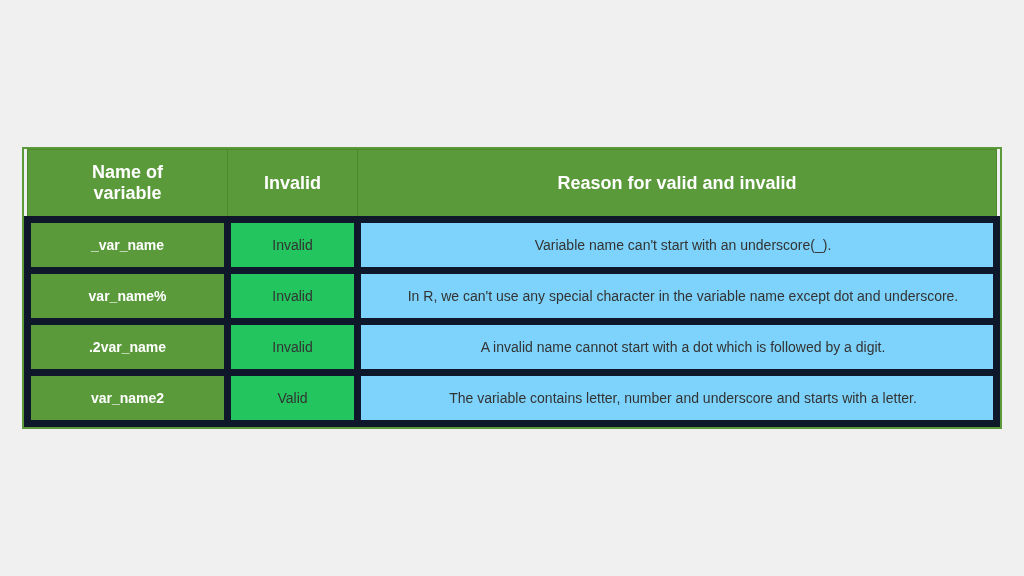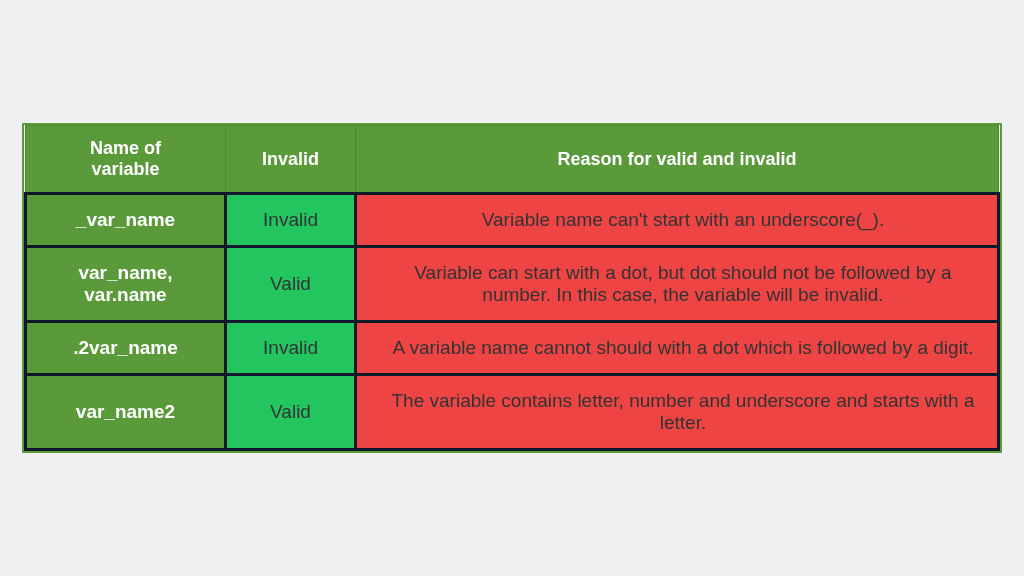--- a/index.html
+++ b/index.html
@@ -42,42 +42,42 @@
     tbody tr {
       border-bottom: 2px solid #5a9a3a;
     }
 
     tbody tr:last-child {
       border-bottom: none;
     }
 
     tbody tr td {
       padding: 14px 16px;
-      border: 3px solid #0f172a;
+      border: 7px solid #0f172a;
       vertical-align: middle;
-      font-size: 19px;
+      font-size: 14px;
     }
 
     .col-name {
       background-color: #5a9a3a;
       color: #ffffff;
       font-weight: bold;
       text-align: center;
       width: 200px;
     }
 
     .col-validity {
       background-color: #22c55e;
       text-align: center;
       width: 130px;
       color: #333;
     }
 
     .col-reason {
-      background-color: #ef4444;
+      background-color: #7dd3fc;
       text-align: center;
       color: #333;
       padding-left: 28px;
     }
   </style>
 </head>
 <body>
 
 <div class="table-container">
   <table>
@@ -88,28 +88,28 @@
         <th>Reason for valid and invalid</th>
       </tr>
     </thead>
     <tbody id="table-body">
     <tr>
           <td class="col-name">_var_name</td>
           <td class="col-validity">Invalid</td>
           <td class="col-reason">Variable name can't start with an underscore(_).</td>
         </tr>
         <tr>
-          <td class="col-name">var_name, var.name</td>
-          <td class="col-validity">Valid</td>
-          <td class="col-reason">Variable can start with a dot, but dot should not be followed by a number. In this case, the variable will be invalid.</td>
+          <td class="col-name">var_name%</td>
+          <td class="col-validity">Invalid</td>
+          <td class="col-reason">In R, we can't use any special character in the variable name except dot and underscore.</td>
         </tr>
         <tr>
           <td class="col-name">.2var_name</td>
           <td class="col-validity">Invalid</td>
-          <td class="col-reason">A variable name cannot should with a dot which is followed by a digit.</td>
+          <td class="col-reason">A invalid name cannot start with a dot which is followed by a digit.</td>
         </tr>
         <tr>
           <td class="col-name">var_name2</td>
           <td class="col-validity">Valid</td>
           <td class="col-reason">The variable contains letter, number and underscore and starts with a letter.</td>
         </tr>
       </tbody>
   </table>
 </div>
 

